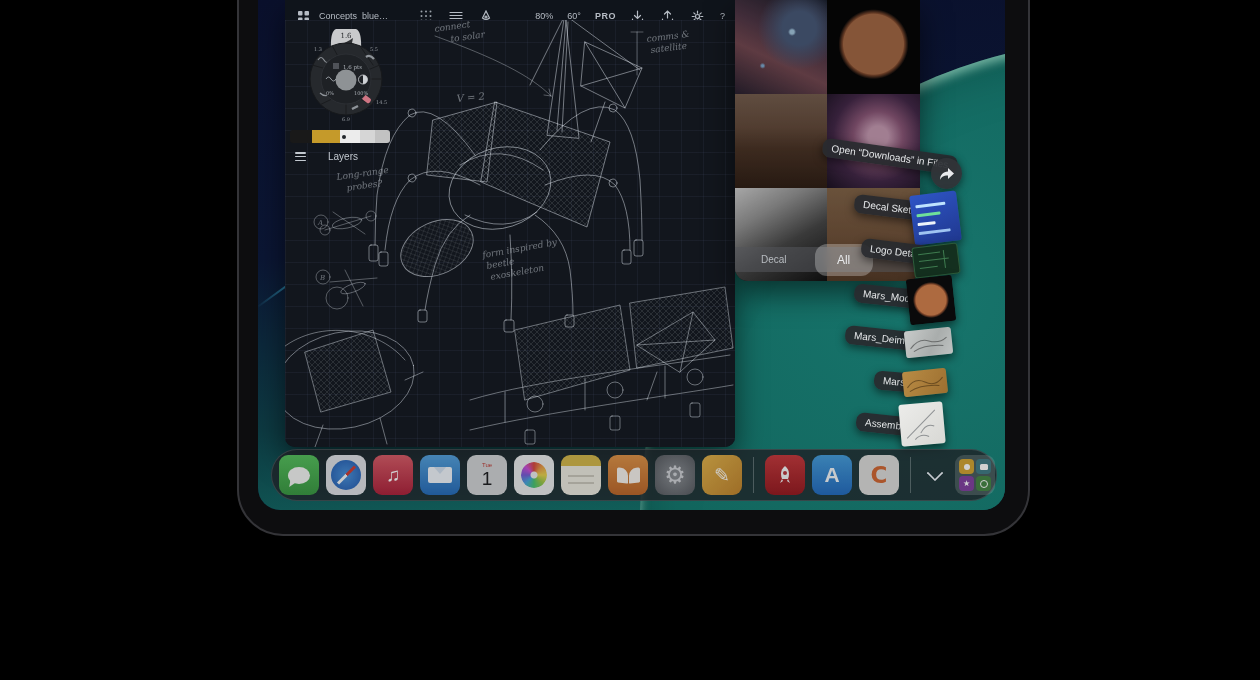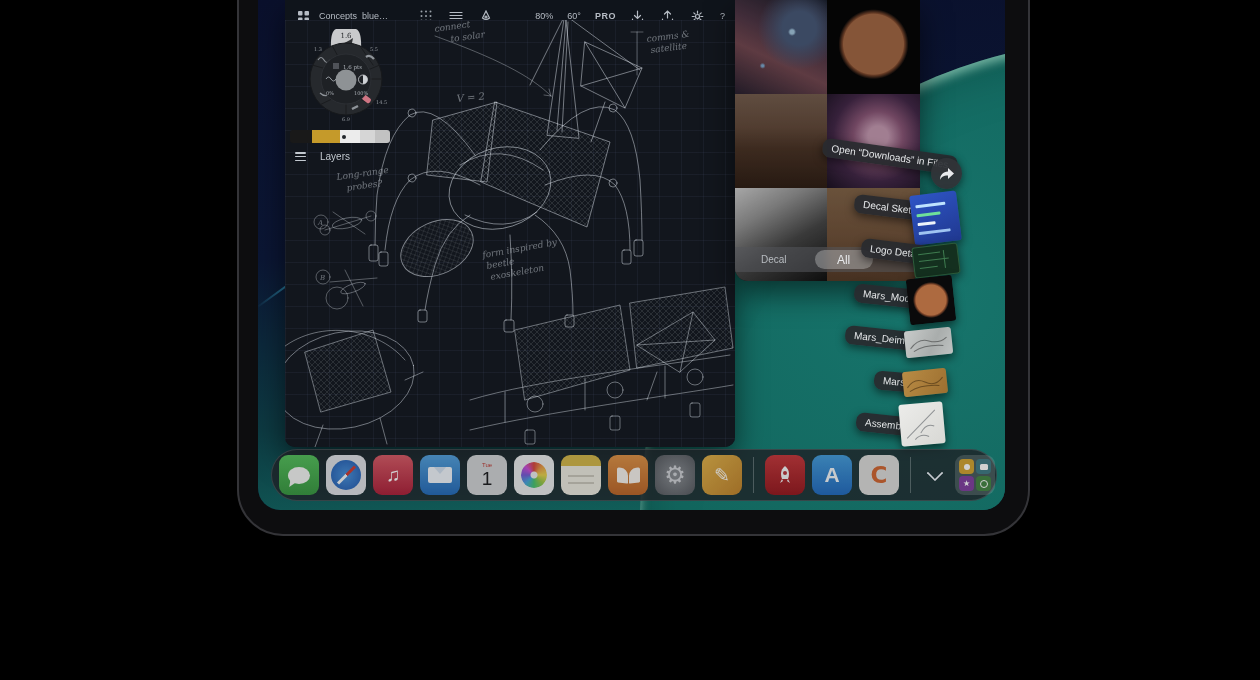--- a/index.html
+++ b/index.html
@@ -36,21 +36,21 @@
   .c-canvas{left:0;top:20px;width:450px;height:427px;background-color:#12161d;
     background-image:linear-gradient(rgba(130,155,200,.07) 1px,transparent 1px),
                      linear-gradient(90deg,rgba(130,155,200,.07) 1px,transparent 1px);
     background-size:22px 22px;}
   .sketch-svg{left:0;top:20px;width:450px;height:427px;}
 
   .brush-wheel{left:15px;top:25px;width:92px;height:98px;}
   .palette{left:5px;top:130px;width:100px;height:13px;display:flex;border-radius:3px;overflow:hidden;}
   .palette .sw{height:100%;}
   .sw-dot{position:absolute;width:4px;height:4px;border-radius:50%;background:#22262b;top:4.5px;left:52px;}
-  .layers-row{left:10px;top:151px;display:flex;align-items:center;gap:14px;color:#c3c9d0;font-size:10px;}
+  .layers-row{left:10px;top:151px;display:flex;align-items:center;gap:22px;color:#c3c9d0;font-size:10px;}
   .ham{width:11px;height:9px;display:flex;flex-direction:column;justify-content:space-between;}
   .ham i{display:block;height:1.5px;background:#c3c9d0;border-radius:1px;}
 
   
   .photos-window{left:477px;top:0;width:185px;height:281px;border-radius:0 0 13px 13px;overflow:hidden;
     background:#101014;box-shadow:0 12px 30px rgba(0,0,0,.55);}
   .photo-grid{display:grid;grid-template-columns:92px 93px;grid-auto-rows:94px;width:185px;}
   .ph{filter:brightness(.78) saturate(.9);}
   .ph-nebula1{background:
      radial-gradient(circle 4px at 62% 34%,#a8d0ec 0 2px,transparent 4px),
@@ -58,21 +58,21 @@
      radial-gradient(circle at 70% 30%,#4a5e82 0 18%,transparent 45%),
      linear-gradient(205deg,#151a28 0%,#55384a 40%,#7c4a54 62%,#2c2233 100%);}
   .ph-marsglobe{background:radial-gradient(circle 34px at 50% 47%,#b06c42 0 30px,#8a4c2c 31px,transparent 35px),#060607;}
   .ph-marsland{background:linear-gradient(180deg,#7d6250 0%,#6b4e3c 35%,#503626 58%,#332015 100%);}
   .ph-nebula2{background:radial-gradient(circle at 55% 45%,#d2a0bc 0 14%,#95597f 34%,#48294e 62%,#1e1326 100%);}
   .ph-probe{background:linear-gradient(150deg,#d6d6d6 0%,#9b9b9b 28%,#4a4a4a 58%,#101010 100%);}
   .ph-rover{background:linear-gradient(180deg,#8a6848 0%,#79563a 52%,#5b3d27 100%);}
   .ph-toolbar{left:0;bottom:9px;width:185px;height:25px;background:rgba(85,88,92,.55);
     backdrop-filter:blur(4px);display:flex;align-items:center;}
   .ph-months{color:#b8bcc1;font-size:10px;margin-left:26px;}
-  .ph-allpill{margin-left:28px;background:rgba(255,255,255,.28);border-radius:12px;height:19px;
+  .ph-allpill{margin-left:28px;background:rgba(255,255,255,.28);border-radius:12px;height:32px;
     min-width:58px;display:flex;align-items:center;justify-content:center;color:#e8eaec;font-size:12px;}
 
   
   .pill{position:absolute;background:rgba(40,42,47,.94);color:#e6e8ea;font-size:10px;
     padding:4px 9px;border-radius:8px;white-space:nowrap;box-shadow:0 3px 8px rgba(0,0,0,.5);}
   .share-circle{left:673px;top:158px;width:31px;height:31px;border-radius:50%;
     background:rgba(48,52,56,.95);display:flex;align-items:center;justify-content:center;
     box-shadow:0 3px 8px rgba(0,0,0,.5);}
   .thumb{position:absolute;border-radius:3px;box-shadow:0 4px 10px rgba(0,0,0,.55);}
   .th-decal{left:654px;top:193px;width:47px;height:50px;transform:rotate(-7deg);

